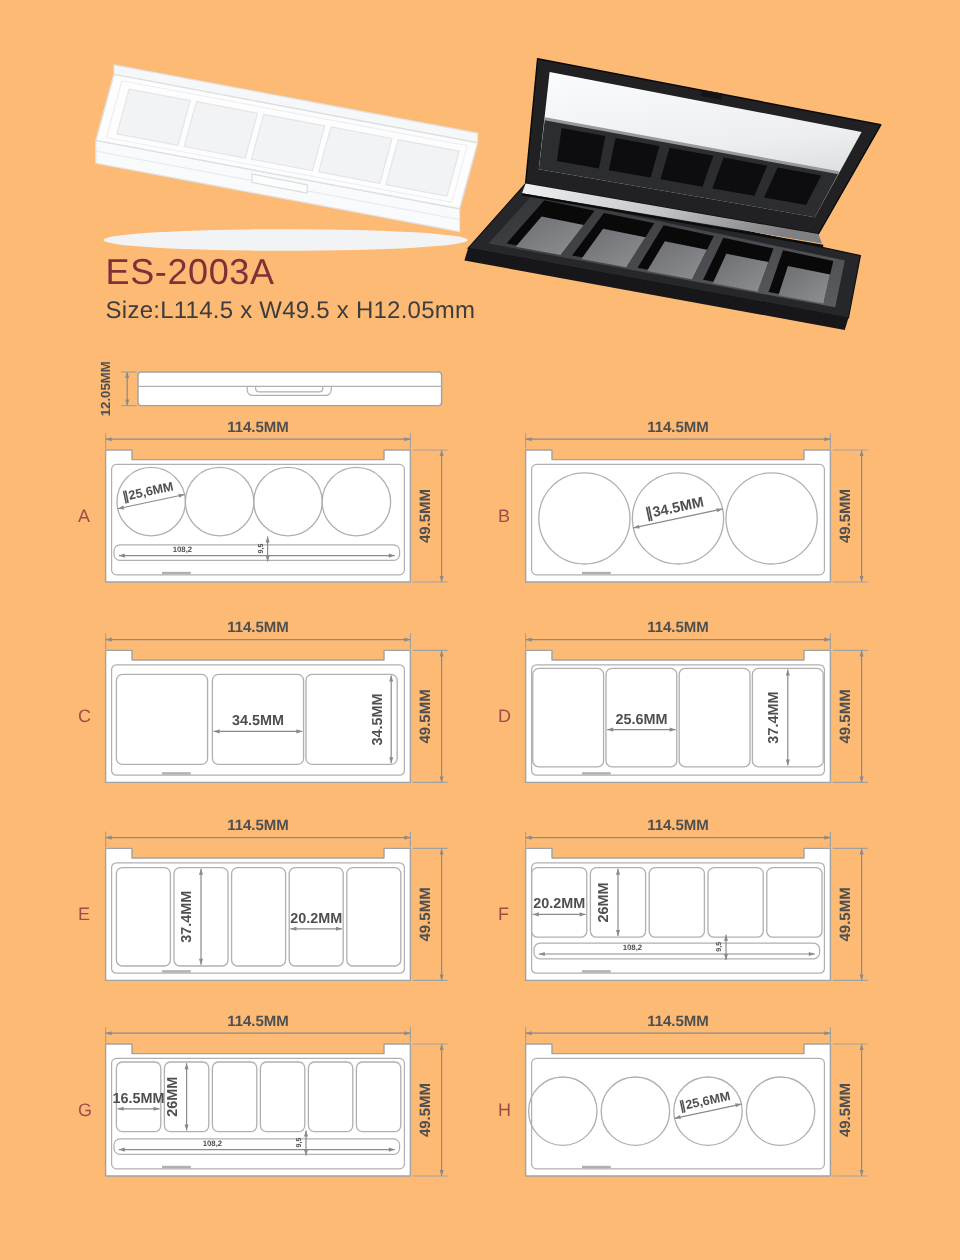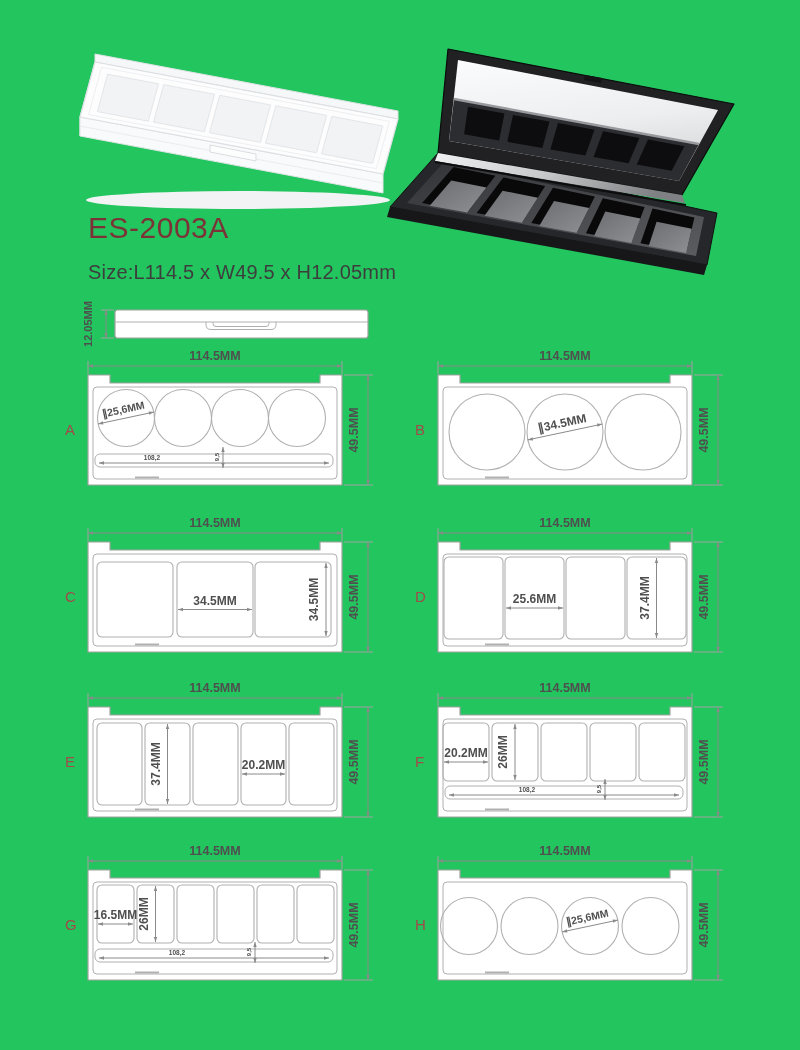--- a/index.html
+++ b/index.html
@@ -1,20 +1,20 @@
 <!DOCTYPE html>
 <html><head>
 <meta charset="utf-8">
 <style>
   html,body{margin:0;padding:0;background:#fff;}
-  #stage{position:relative;width:800px;height:1050px;background:#22c55e;overflow:hidden;
+  #stage{position:relative;width:800px;height:1050px;background:#fdba74;overflow:hidden;
          font-family:"Liberation Sans",sans-serif;}
   .title-block{position:absolute;left:88px;top:211px;}
   .model{font-size:30px;color:#7c3338;letter-spacing:0.5px;font-weight:400;}
-  .size{font-size:20px;color:#3d3d3d;margin-top:16px;letter-spacing:0.2px;text-align:center;}
+  .size{font-size:20px;color:#3d3d3d;margin-top:3px;letter-spacing:0.2px;text-align:center;}
   svg{position:absolute;overflow:visible;}
   svg text{font-family:"Liberation Sans",sans-serif;}
 </style>
 </head>
 <body>
 
 <div id="stage">
   <div class="title-block">
     <div class="model">ES-2003A</div>
     <div class="size">Size:L114.5 x W49.5 x H12.05mm</div>

